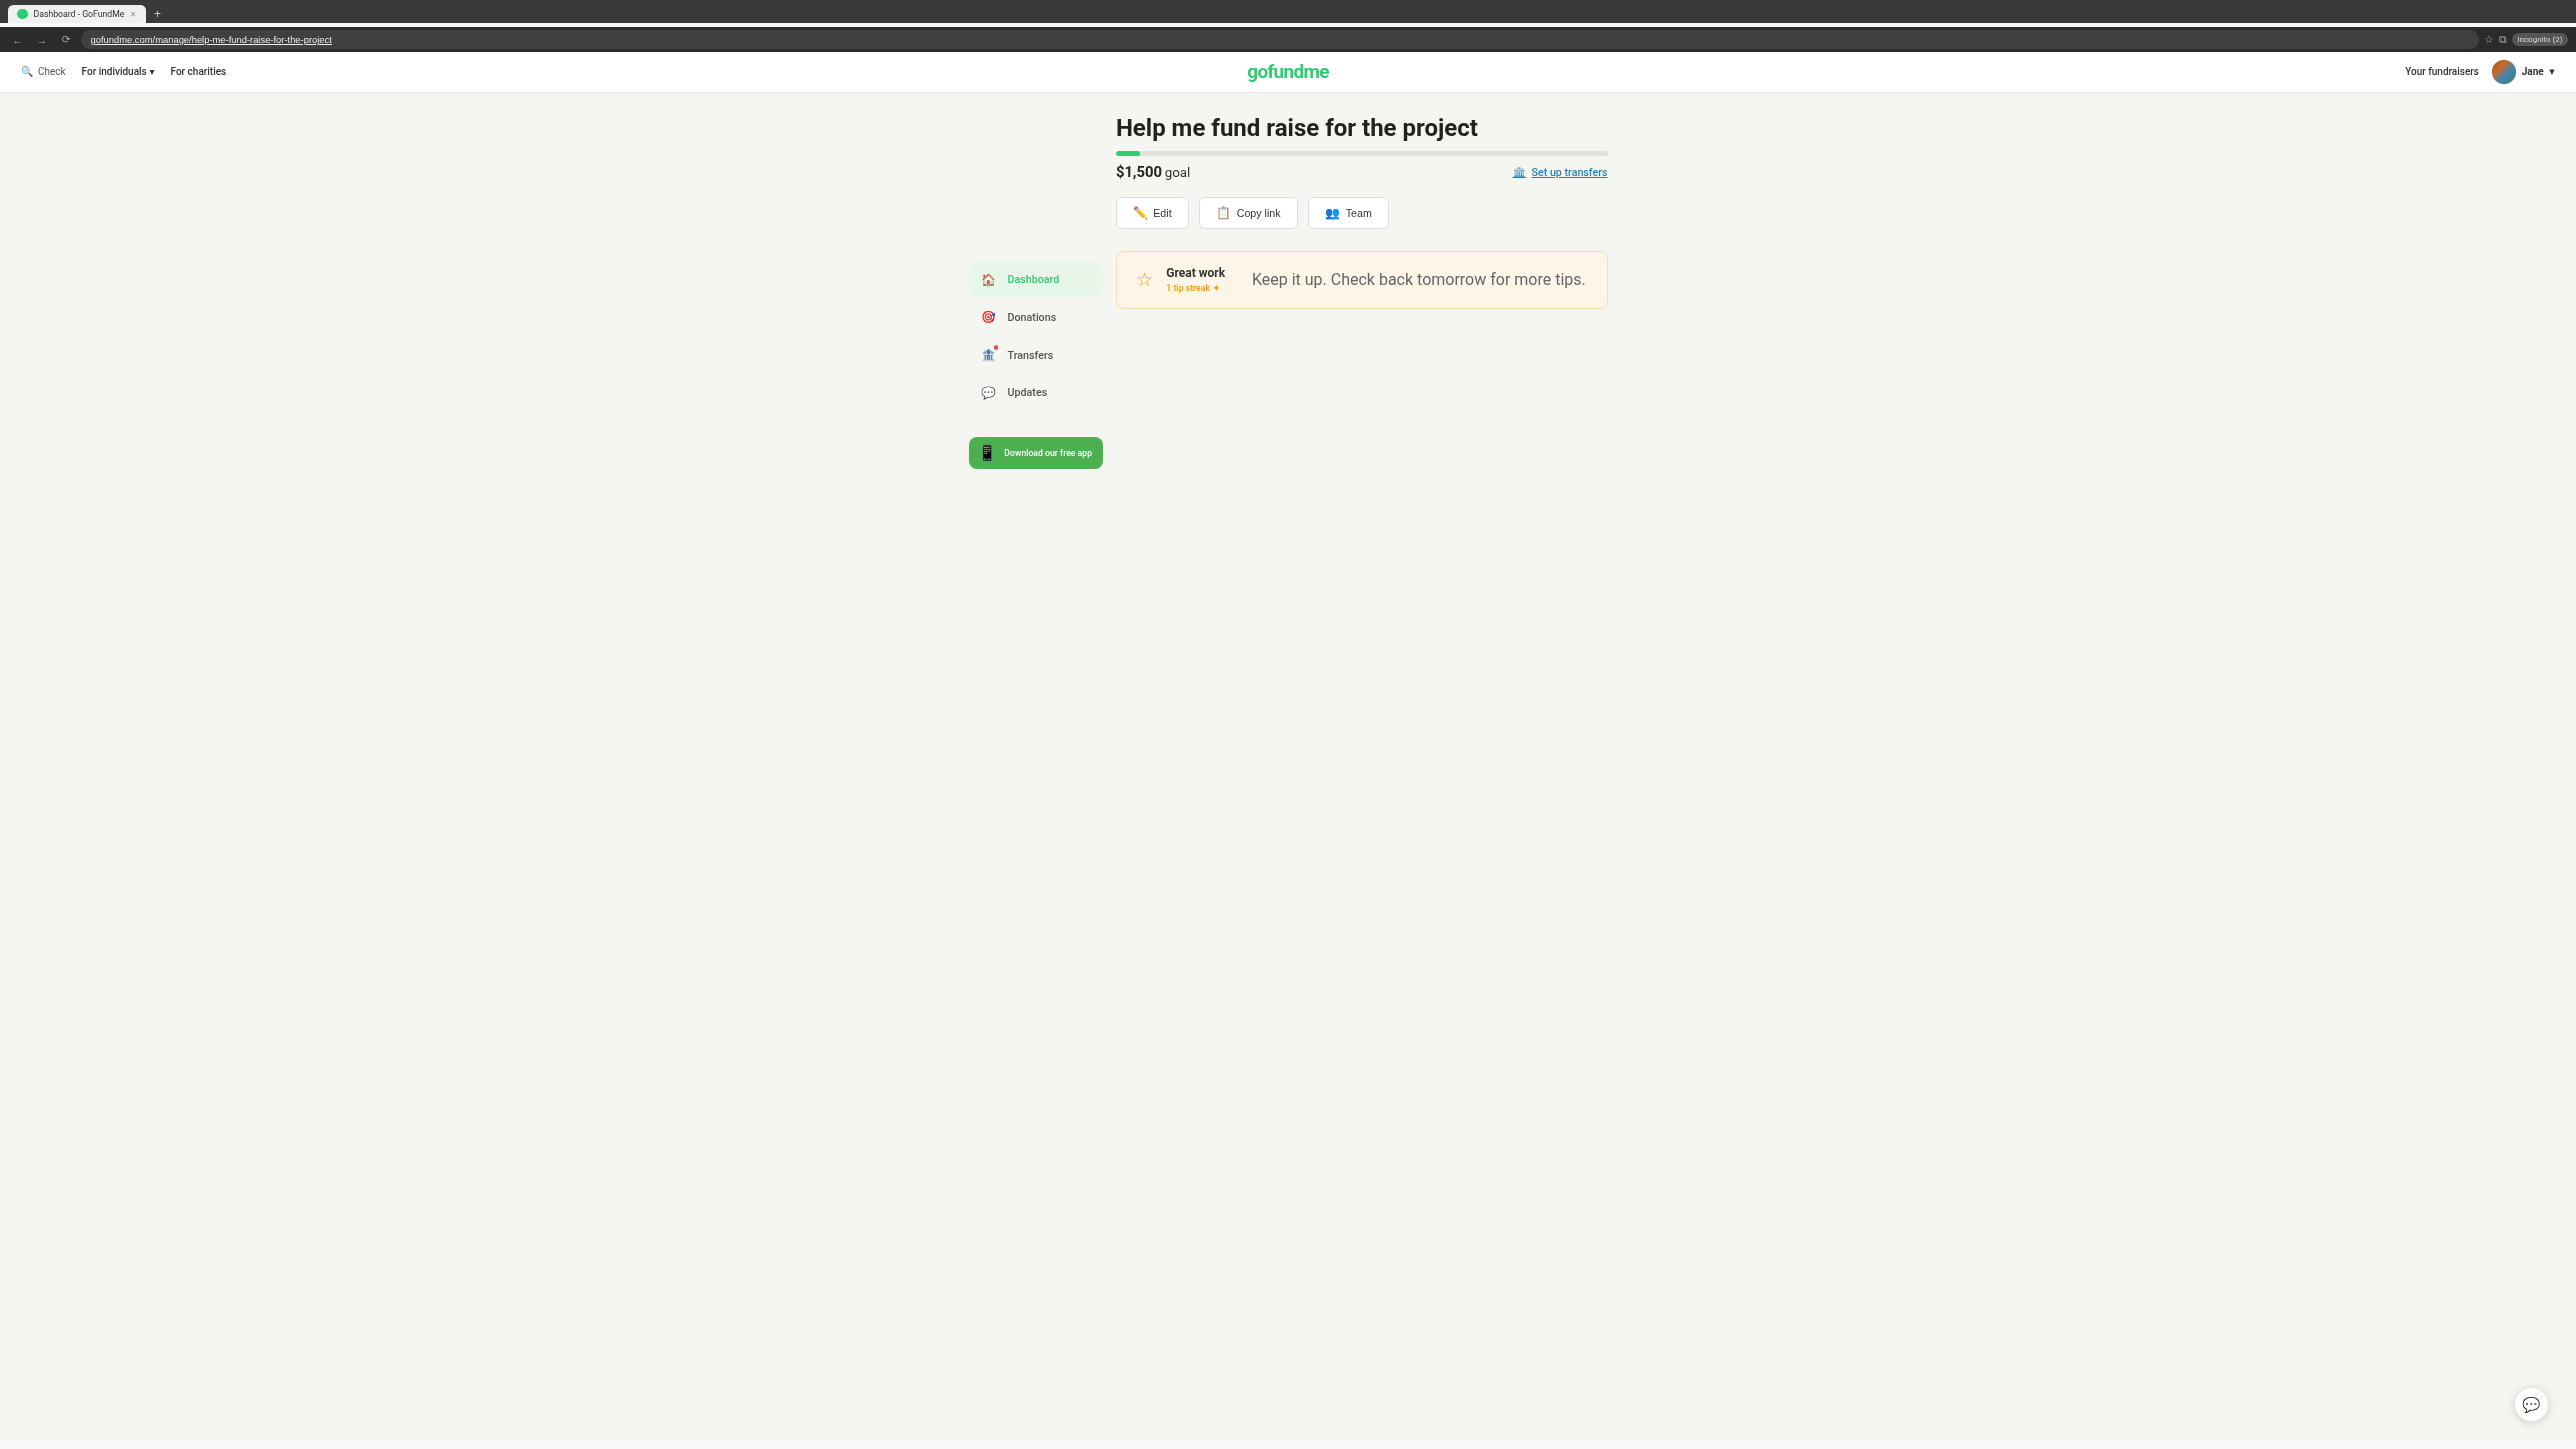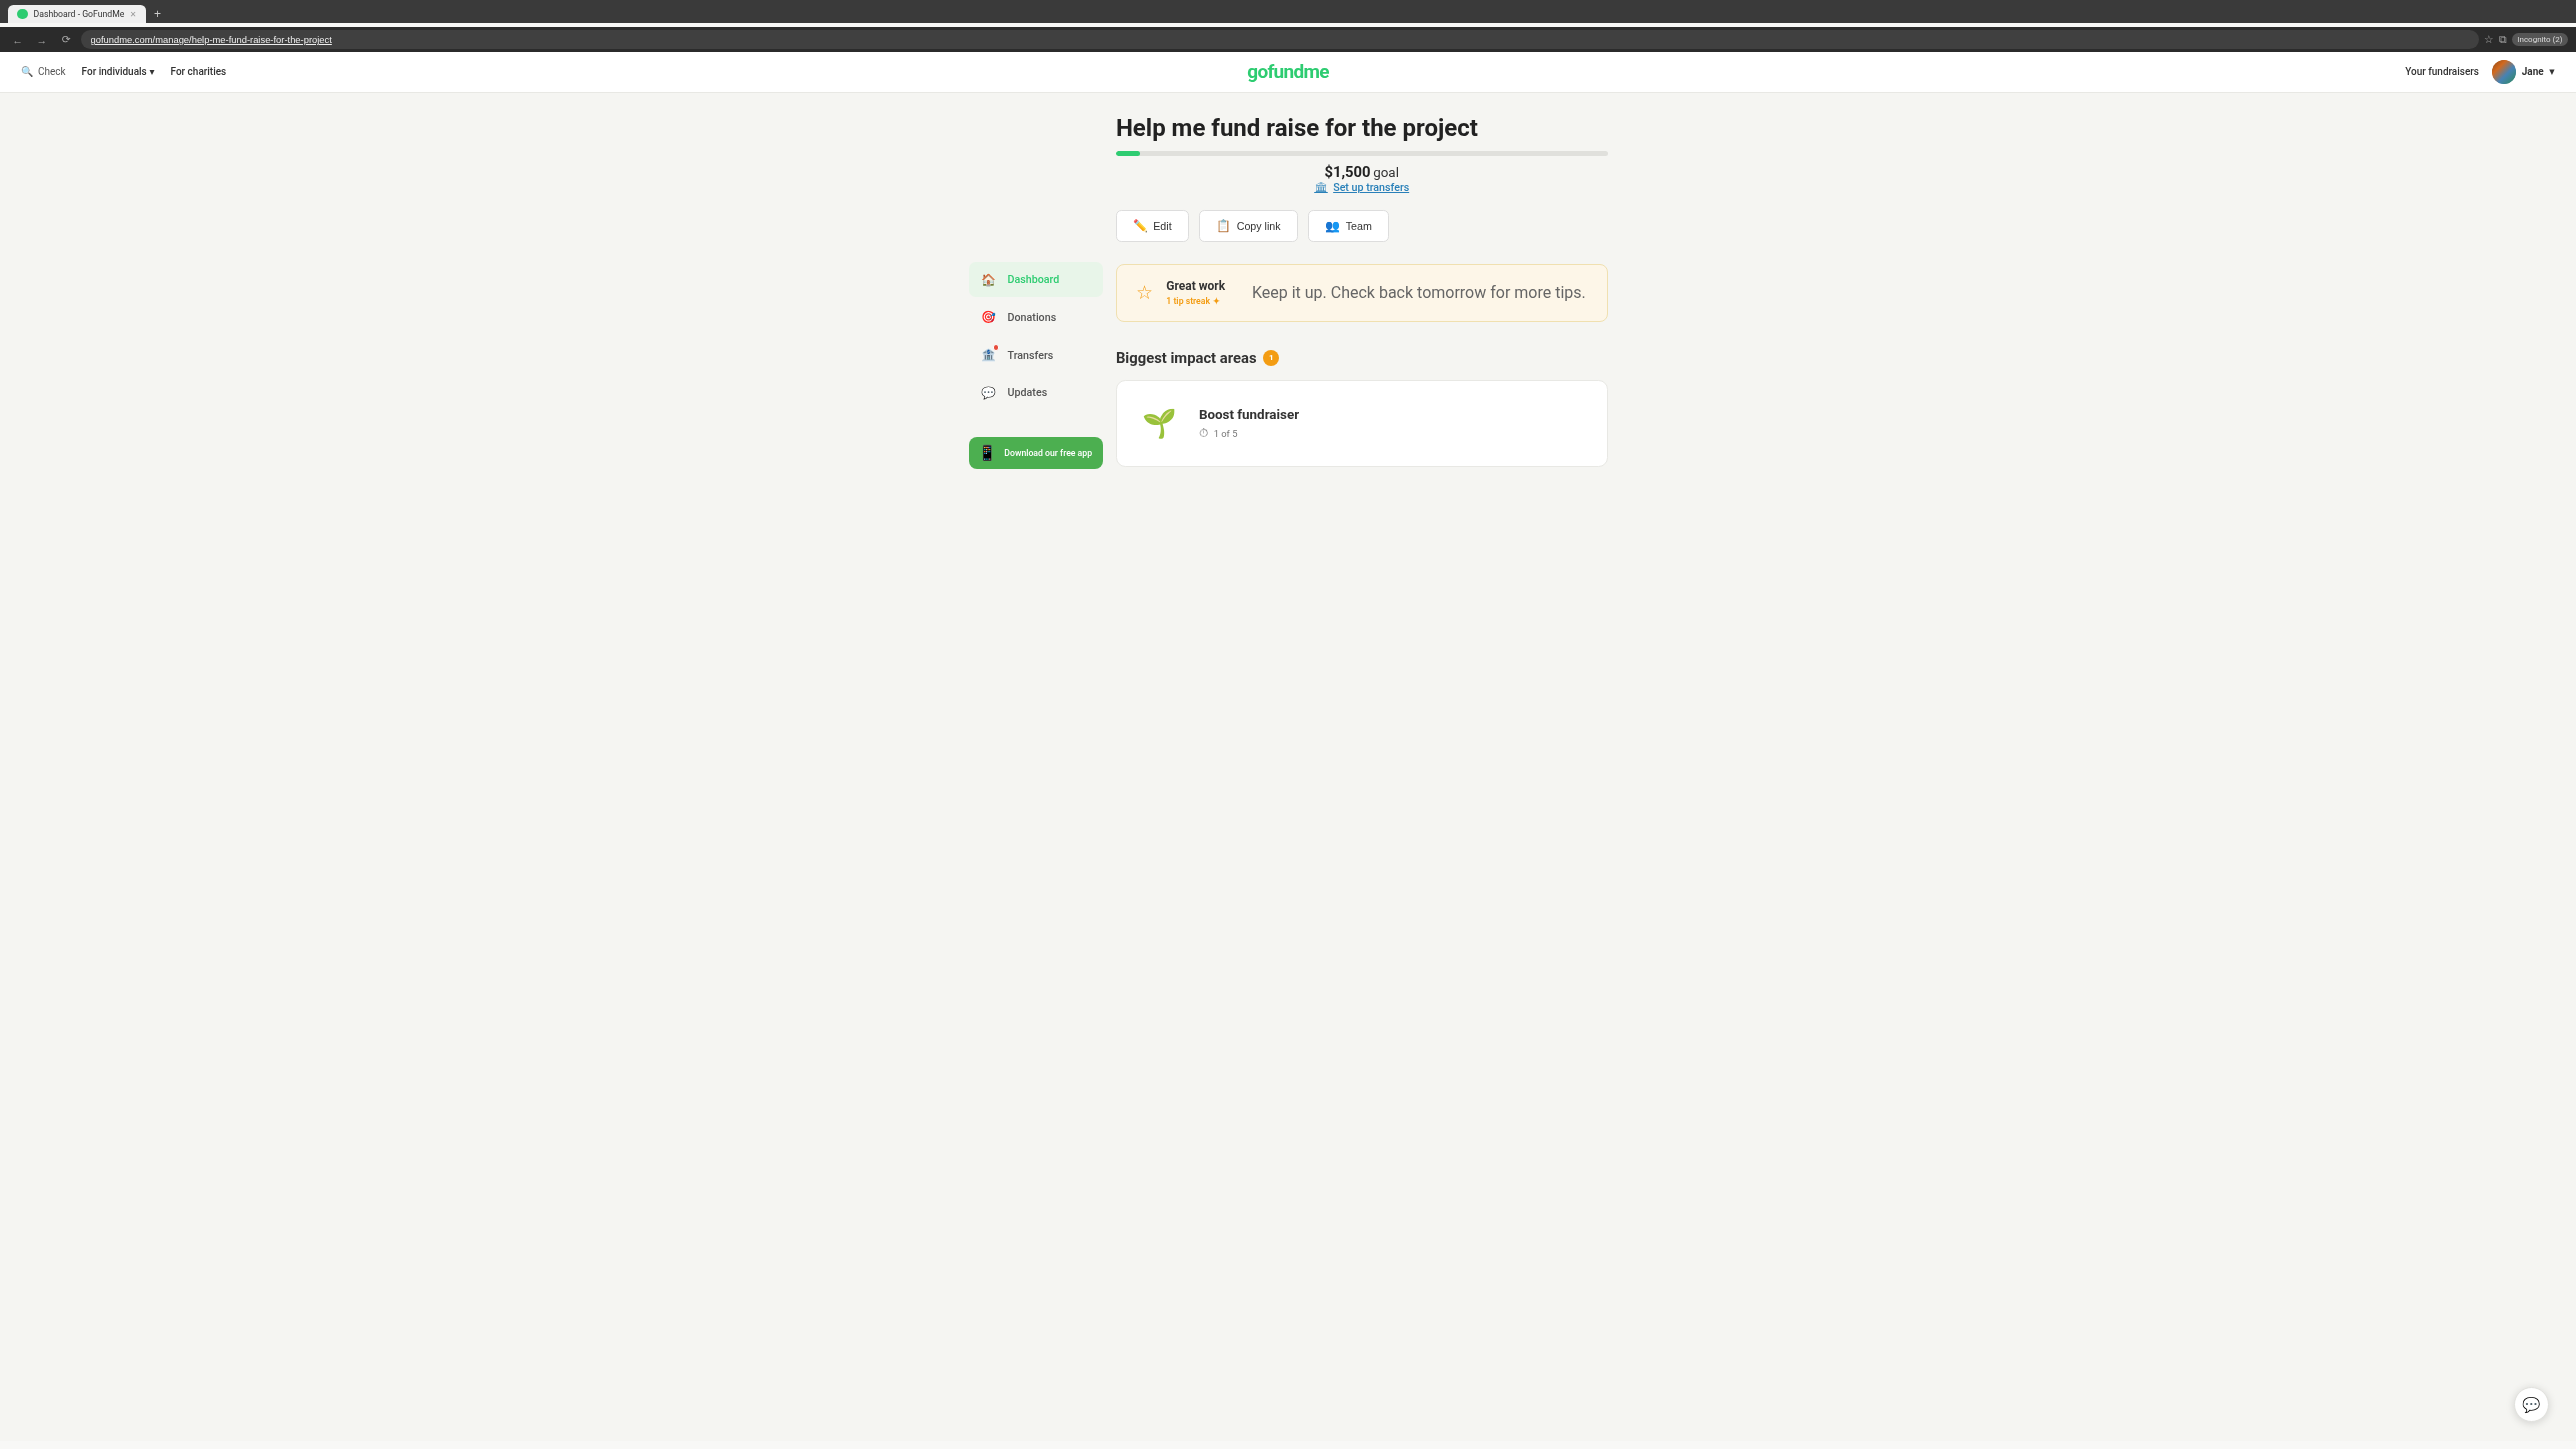--- a/index.html
+++ b/index.html
@@ -286,21 +286,20 @@
       background: #2ecc71;
       border-radius: 2.7px;
       width: 5%;
     }
 
     .goal-row {
       display: flex;
       align-items: center;
       justify-content: space-between;
       margin-bottom: 16px;
-      flex-direction: column;
     }
     .goal-text {
       font-size: 13.4px;
       color: #333;
     }
     .goal-amount {
       font-weight: 700;
       font-size: 14.8px;
       color: #222;
     }
@@ -580,39 +579,20 @@
         <div class="tip-content">
           <div class="tip-title">Great work</div>
           <div class="tip-streak">
             <span>1 tip streak</span>
             <span>✦</span>
           </div>
         </div>
         <span class="tip-message">Keep it up. Check back tomorrow for more tips.</span>
       </div>
 
-      <div class="impact-section">
-        <div class="impact-title-row">
-          <span class="impact-title">Biggest impact areas</span>
-          <div class="impact-badge">1</div>
-        </div>
-
-        <div class="boost-card">
-          <div class="boost-illustration">
-            🌱
-          </div>
-          <div class="boost-content">
-            <div class="boost-title">Boost fundraiser</div>
-            <div class="boost-counter">
-              <span class="boost-progress-icon">⏱</span>
-              <span>1 of 5</span>
-            </div>
-          </div>
-        </div>
-      </div>
 
     </main>
   </div>
 </div>
 
 <div class="chat-button">
   <span>💬</span>
 </div>
 
 

